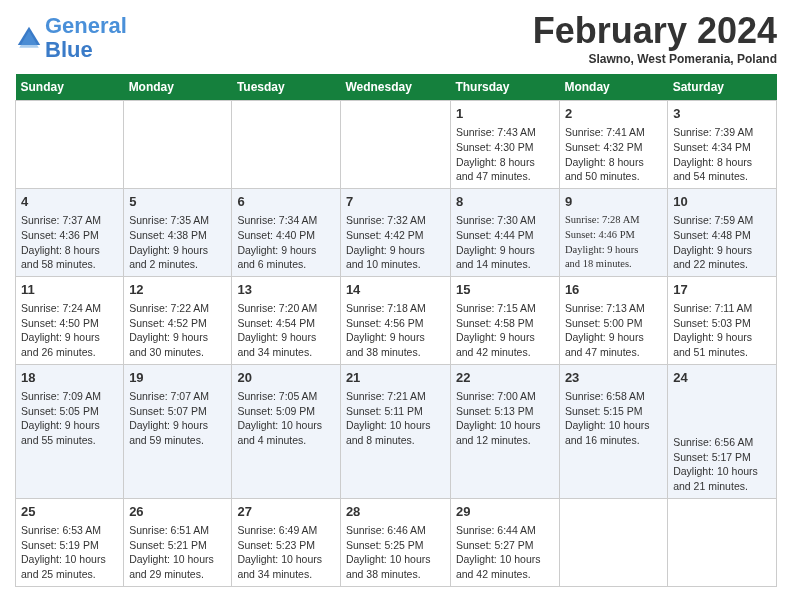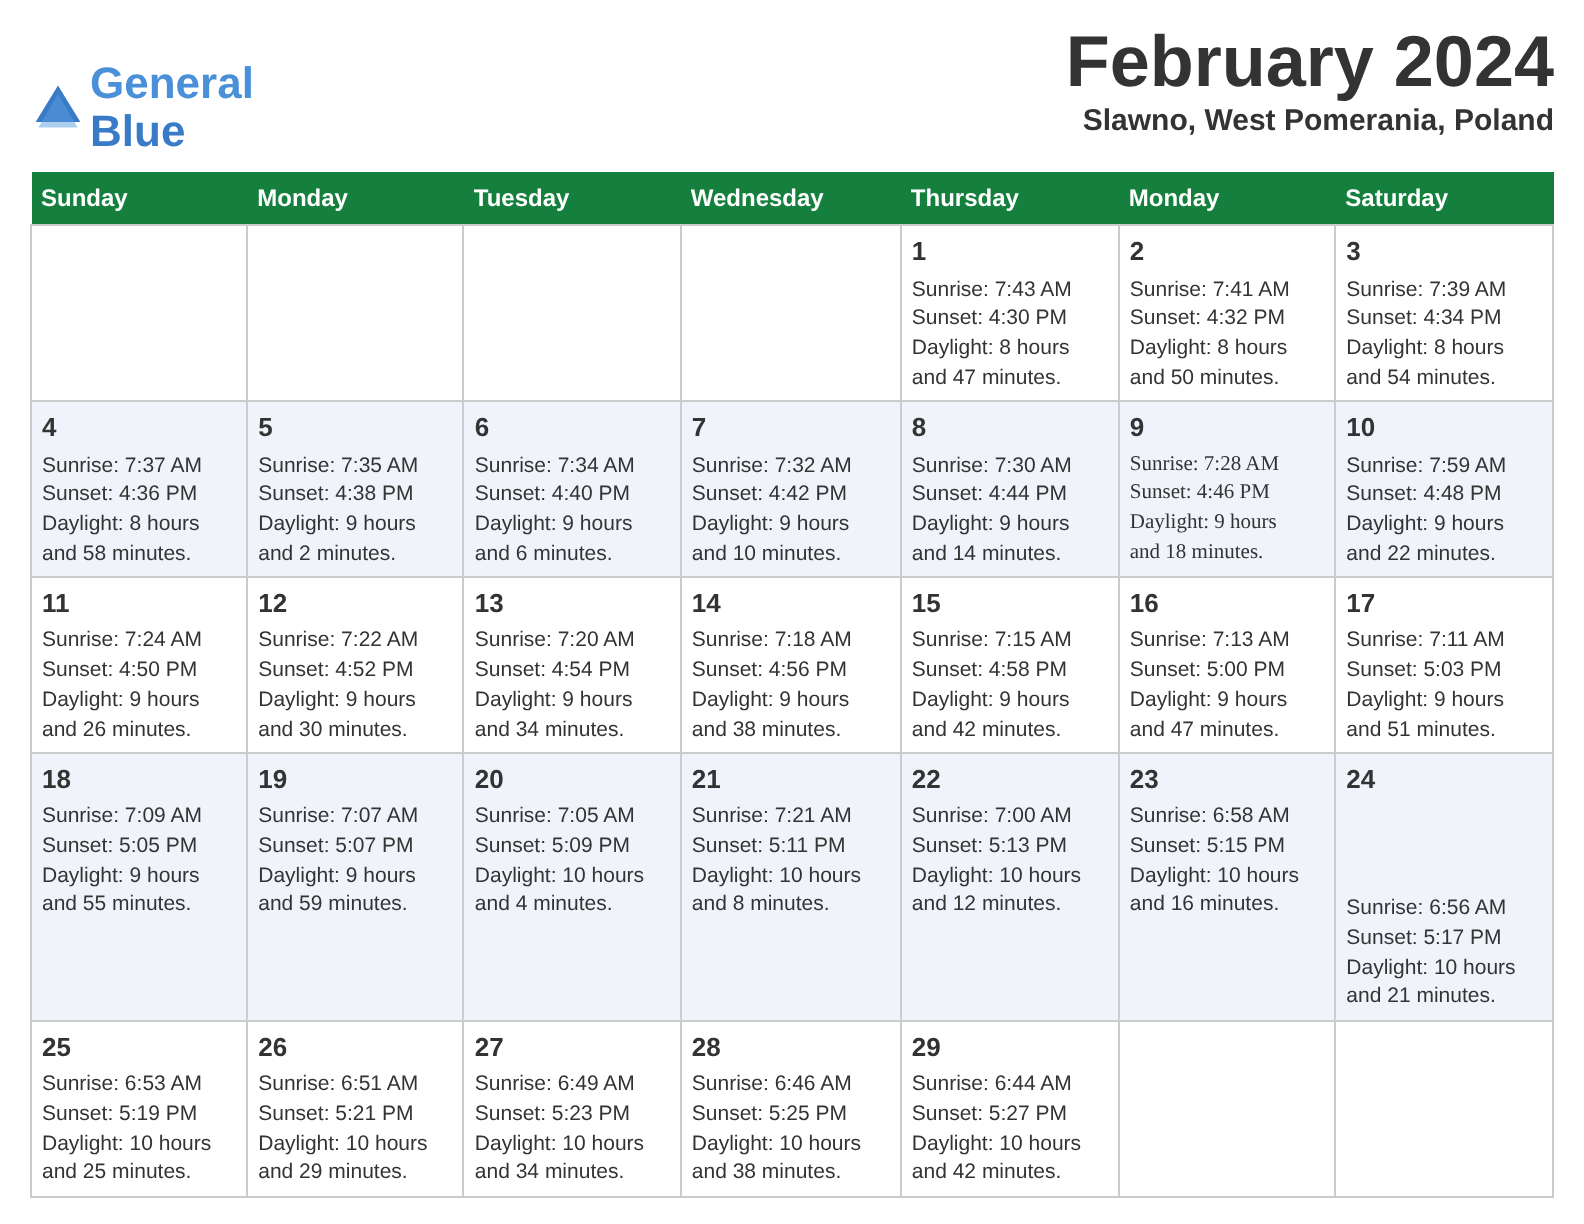--- a/index.html
+++ b/index.html
@@ -12,21 +12,21 @@
     }
     .header-section {
       display: flex;
       justify-content: space-between;
       align-items: flex-start;
       margin-bottom: 8px;
     }
     .logo {
       display: flex;
       align-items: center;
-      margin-top: 20px;
+      margin-top: 4px;
     }
     .logo-text {
       font-size: 22px;
       font-weight: bold;
       color: #333;
       line-height: 1.1;
     }
     .logo-text span {
       color: #4a90d9;
     }
@@ -37,21 +37,21 @@
     }
     .title-area {
       text-align: right;
     }
     .month-title {
       font-size: 36px;
       font-weight: bold;
       color: #333;
     }
     .subtitle {
-      font-size: 15px;
+      font-size: 12px;
       font-weight: bold;
       color: #333;
     }
     table {
       width: 100%;
       border-collapse: collapse;
       font-size: 11px;
     }
     thead tr th {
       background-color: #15803d;

